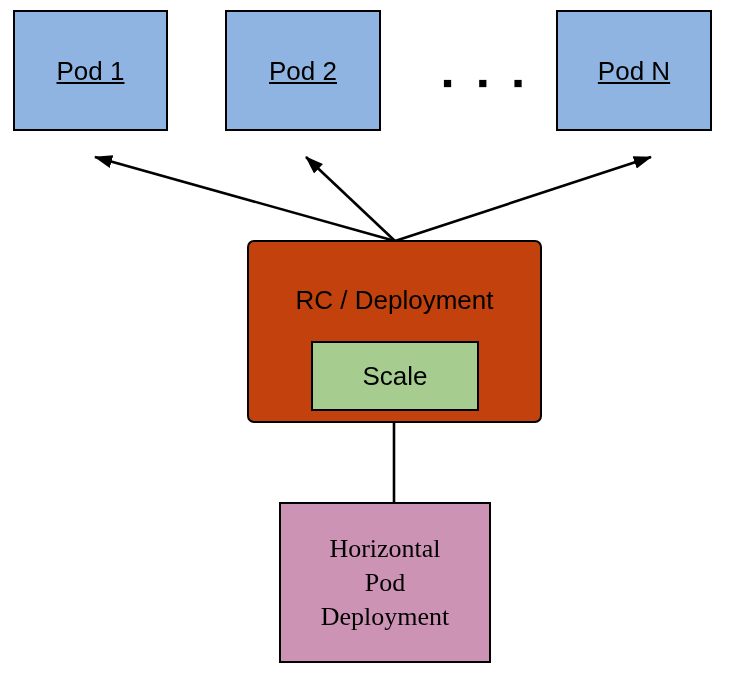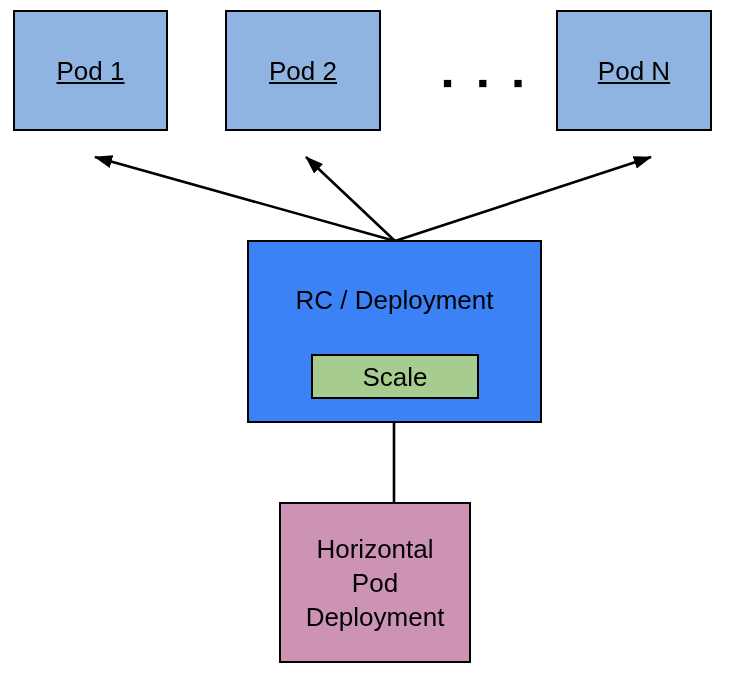--- a/index.html
+++ b/index.html
@@ -47,30 +47,31 @@
     position: absolute;
     left: 0;
     top: 40px;
     width: 100%;
     text-align: center;
     font-size: 26px;
     line-height: 36px;
   }
   .scale {
     left: 62px;
-    top: 112px;
+    top: 99px;
     width: 168px;
-    height: 45px;
+    height: 70px;
   }
   .hpa {
     left: 279px;
     top: 502px;
-    width: 192px;
+    width: 212px;
     height: 161px;
     flex-direction: column;
+    font-family: Liberation Serif, serif;
   }
   .hpa .line {
     display: block;
     line-height: 34px;
   }
   .ellipsis {
     position: absolute;
     left: 443px;
     top: 68px;
     font-size: 15px;
@@ -116,21 +117,21 @@
   <div class="node pod pod2" style="background-color: rgb(143, 180, 225);">
     <span>Pod 2</span>
   </div>
 
   <div class="ellipsis">■ ■ ■</div>
 
   <div class="node pod podN" style="background-color: rgb(143, 180, 225);">
     <span>Pod N</span>
   </div>
 
-  <div class="node rc" style="background-color: #3b82f6;">
+  <div class="node rc" style="background-color: #c2410c; border-radius: 7px;">
     <div class="rc-label">RC / Deployment</div>
     <div class="node scale" style="background-color: rgb(166, 205, 143);">
       <span>Scale</span>
     </div>
   </div>
 
   <div class="node hpa" style="background-color: rgb(204, 147, 181);">
     <span class="line">Horizontal</span>
     <span class="line">Pod</span>
     <span class="line">Deployment</span>

